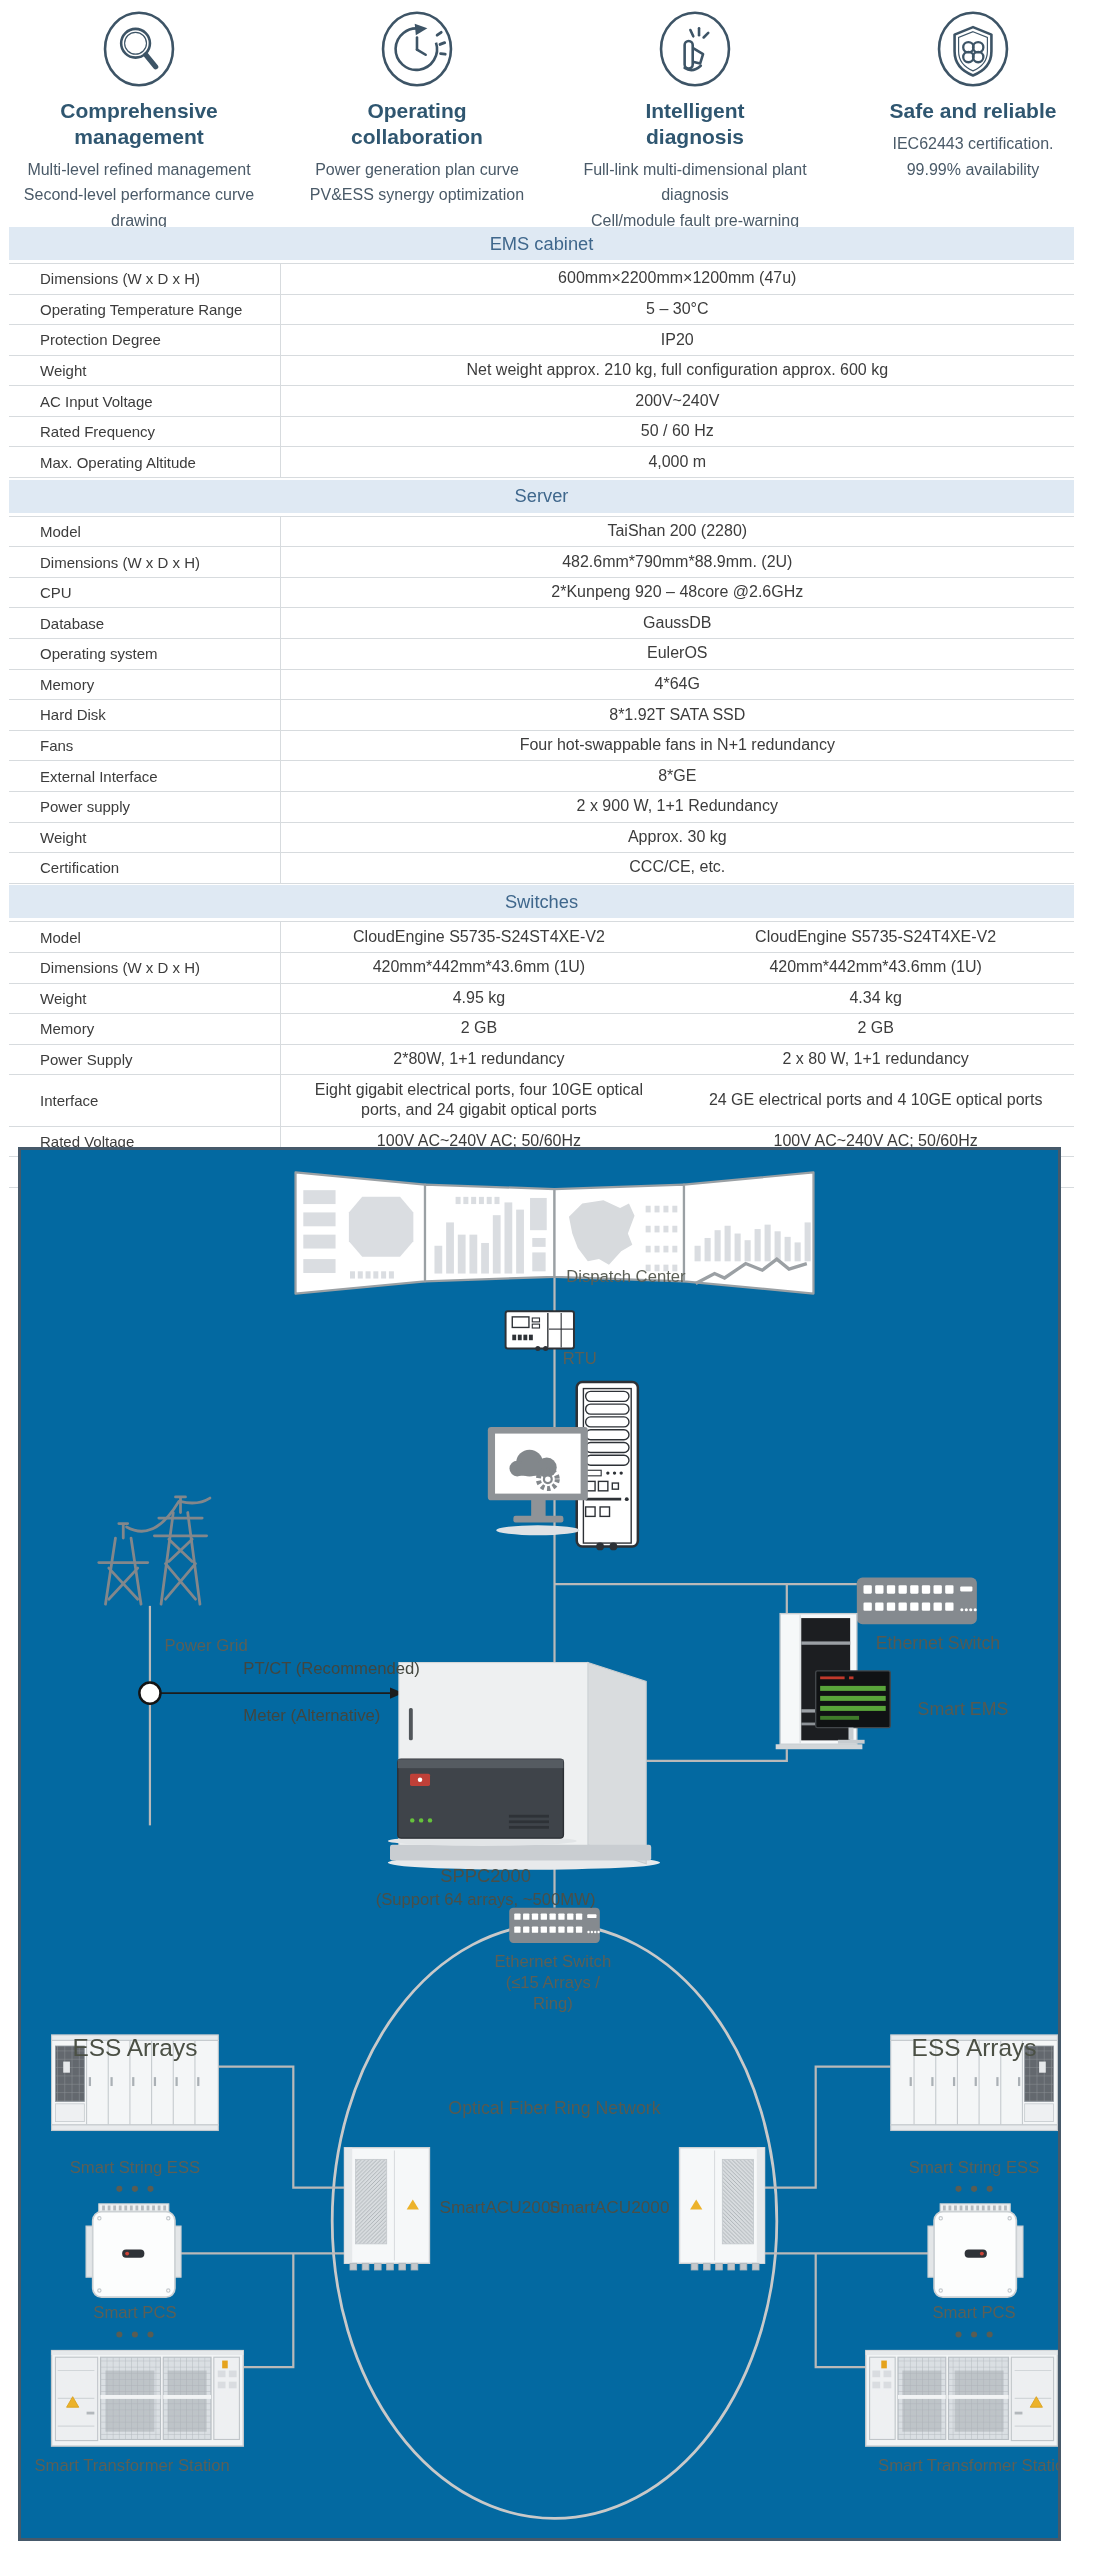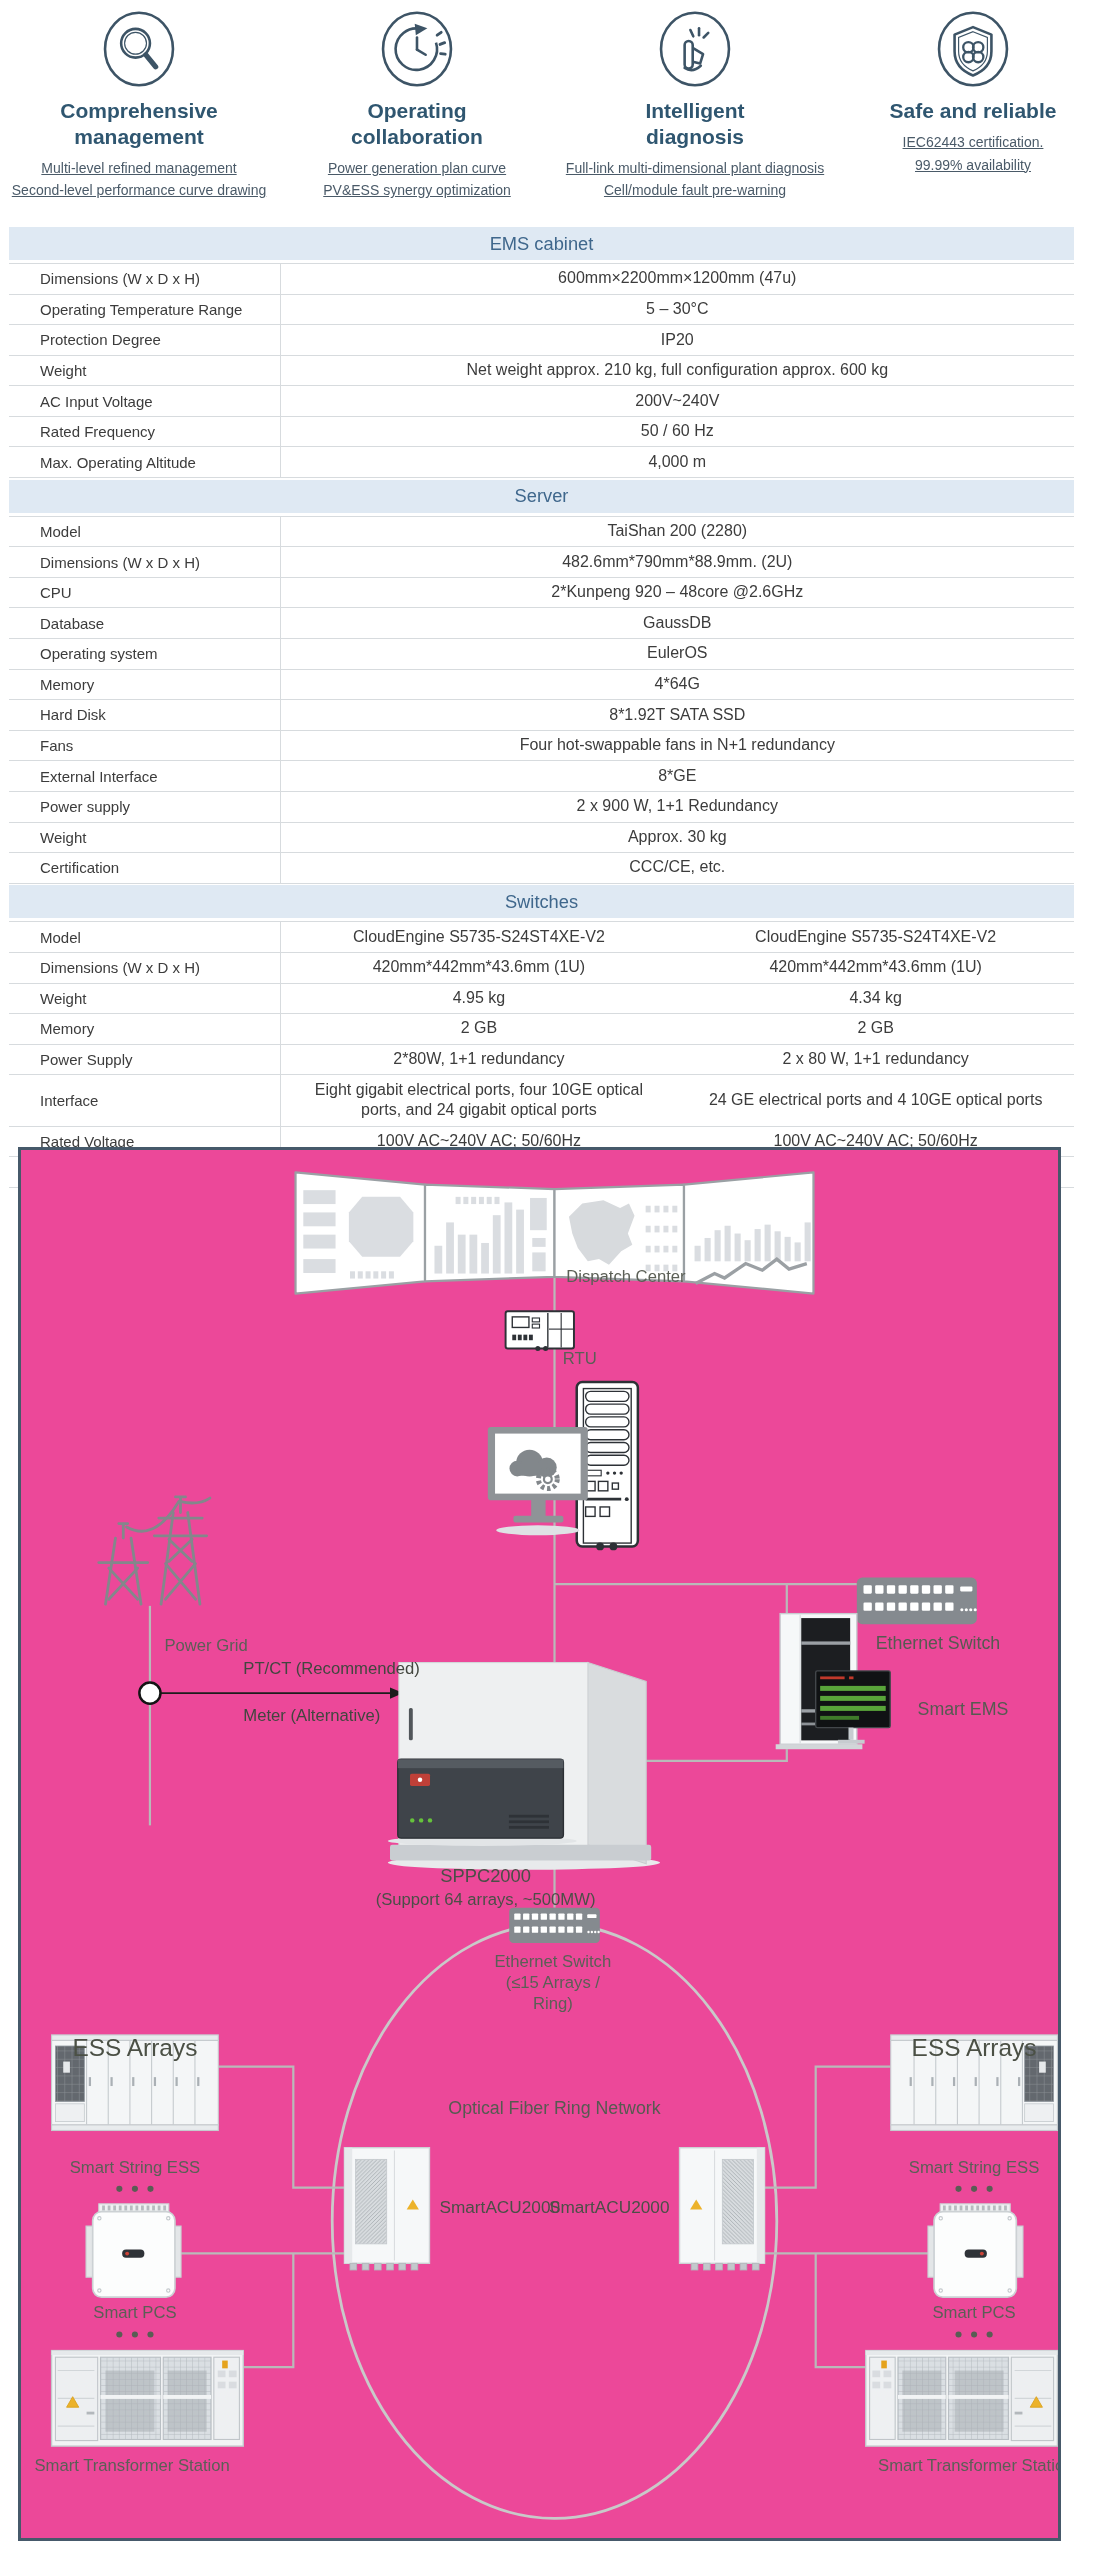--- a/index.html
+++ b/index.html
@@ -3,39 +3,39 @@
 <meta charset="utf-8">
 <style>
   html,body{margin:0;padding:0;}
   body{width:1112px;height:2576px;background:#fff;position:relative;overflow:hidden;
        font-family:"Liberation Sans",sans-serif;}
   
   .features{position:absolute;top:11px;left:0;width:1112px;display:flex;}
   .feature{width:25%;display:flex;flex-direction:column;align-items:center;text-align:center;}
   .f-icon{width:76px;height:76px;}
   .f-title{margin-top:11px;font-size:21px;font-weight:bold;color:#2f5670;line-height:1.22;}
-  .f-sub{margin-top:7.8px;font-size:14px;color:#4a5a68;line-height:1.58;text-decoration:underline;}
+  .f-sub{margin-top:7.8px;font-size:16px;color:#4a5a68;line-height:1.58;}
   
   .tables{position:absolute;top:227px;left:9px;width:1065px;}
   .spec-table{margin-bottom:1.7px;}
   .spec-header{height:33px;background:#dfe9f3;display:flex;align-items:center;justify-content:center;
                font-size:18.3px;color:#3f678c;}
   .spec-body{padding-top:3px;}
   .spec-row{display:flex;align-items:stretch;border-bottom:1.1px solid #d7dbde;}
   .spec-row:first-child{border-top:1.1px solid #d7dbde;}
   .spec-label{width:25.5%;box-sizing:border-box;display:flex;align-items:center;
               padding:3.3px 5.6px 3.3px 31px;font-size:15px;color:#3c3c3c;border-right:1.1px solid #d7dbde;}
   .spec-value{flex:1;display:flex;align-items:center;justify-content:center;text-align:center;
               font-size:16px;color:#3c3c3c;padding:4.4px 13.3px;box-sizing:border-box;line-height:1.3;}
   .t-ems .spec-row{min-height:28px;}
   .t-server .spec-row{min-height:28px;}
   .t-switch .spec-row{min-height:28px;}
   
   .diagram{position:absolute;left:18.3px;top:1147px;width:1037px;height:1388px;
-           border:3.3px solid #46596a;background:#ec4899;}
+           border:3.3px solid #46596a;background:#0369a1;}
   .diagram svg{position:absolute;left:0;top:0;width:100%;height:100%;}
   svg text{font-family:"Liberation Sans",sans-serif;}
   .lbl{fill:#5b5f56;font-size:30px;}
   .lbl-big{fill:#4b5045;font-size:44px;}
   .lbl-dark{fill:#42463f;font-size:30px;}
   .lbl-mid{fill:#565a51;font-size:32px;}
 </style>
 </head>
 <body>
 

